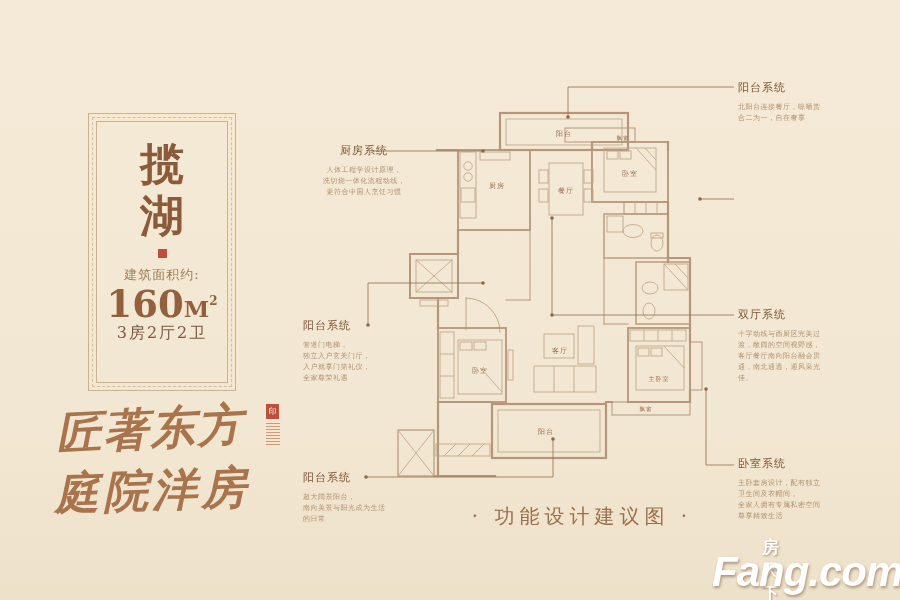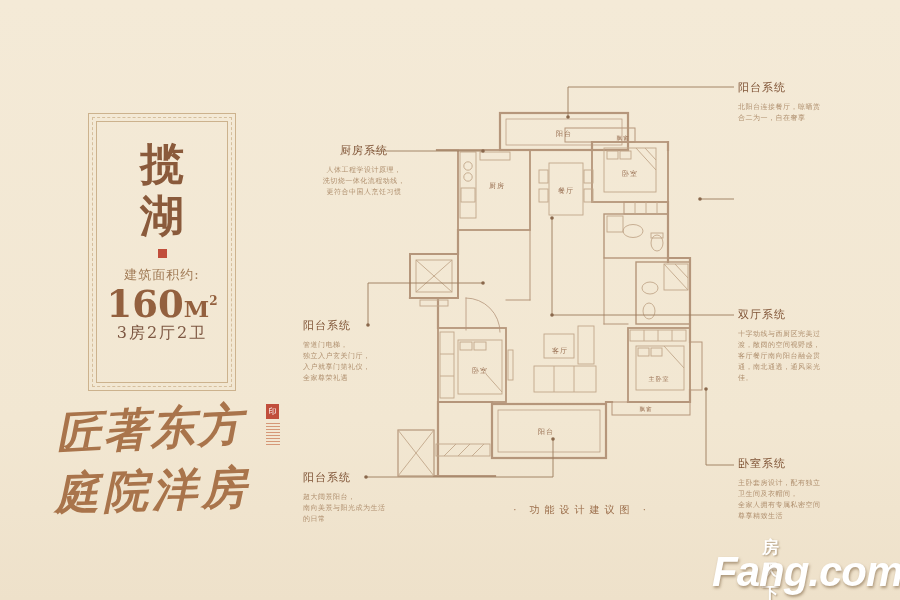--- a/index.html
+++ b/index.html
@@ -32,21 +32,21 @@
   .slogan-seal{position:absolute;right:12px;top:6px;width:13px;height:15px;background:#c14e3b;
     color:#fff;font-size:8px;line-height:15px;text-align:center;}
   .slogan-microtext{position:absolute;right:11px;top:25px;width:14px;height:22px;
     background:repeating-linear-gradient(0deg,#d08a67 0 1px,transparent 1px 3px);opacity:.85;}
   
   .ann{position:absolute;width:122px;font-family:"Liberation Sans",sans-serif;}
   .ann .t{font-size:11px;font-weight:normal;color:#7f5335;letter-spacing:1px;}
   .ann .d{margin-top:6px;font-size:7px;line-height:11px;color:#b0906f;letter-spacing:.5px;}
   
   .caption{position:absolute;left:452px;top:503px;width:260px;text-align:center;
-    font-size:10px;letter-spacing:5px;color:#9b6e4b;}
+    font-size:20px;letter-spacing:5px;color:#9b6e4b;}
   
   .fang{position:absolute;left:712px;top:536px;color:#fff;font-family:"Liberation Sans",sans-serif;}
   .fang .cn{position:absolute;left:50px;top:0;font-size:17px;font-weight:bold;letter-spacing:2px;
     text-shadow:1px 1px 2px rgba(150,125,95,.75);}
   .fang .en{position:absolute;left:0;top:12px;font-size:42px;font-weight:bold;font-style:italic;
     letter-spacing:-1px;text-shadow:1px 2px 3px rgba(150,125,95,.75);}
   svg{position:absolute;left:0;top:0;}
   svg text{font-family:"DejaVu Serif",serif;fill:#9a7154;}
 </style>
 </head>

